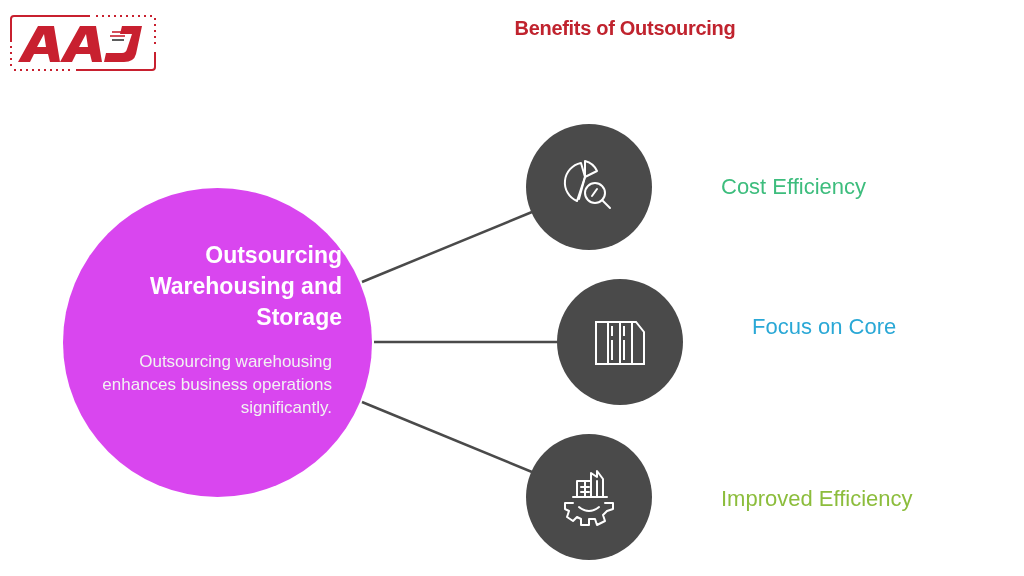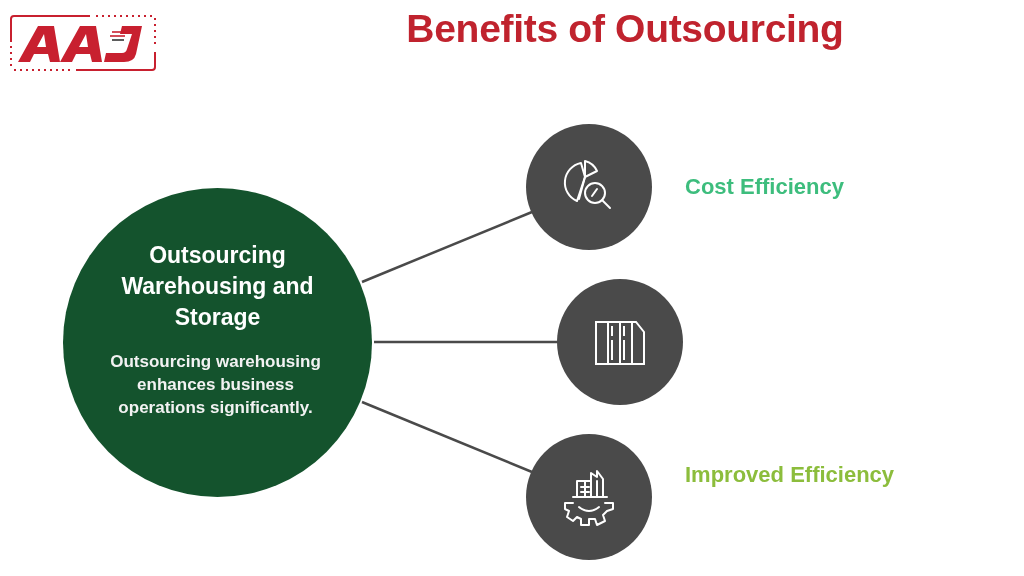--- a/index.html
+++ b/index.html
@@ -5,44 +5,44 @@
   html, body { margin: 0; padding: 0; }
   body {
     width: 1024px; height: 576px; position: relative; overflow: hidden;
     background: #ffffff;
     font-family: "Liberation Sans", "DejaVu Sans", sans-serif;
   }
   .logo { position: absolute; left: 8px; top: 12px; width: 150px; height: 62px; }
   .title {
     position: absolute; left: 330px; top: 6px; width: 590px;
     text-align: center; color: #c0232e; font-weight: bold;
-    font-size: 39px; line-height: 45px; letter-spacing: -0.3px;
+    font-size: 20px; line-height: 45px; letter-spacing: -0.3px;
   }
   .title div { white-space: nowrap; }
   svg.connectors { position: absolute; left: 0; top: 0; }
   .hub {
     position: absolute; left: 63px; top: 188px; width: 309px; height: 309px;
-    border-radius: 50%; background: #14532d;
-    color: #ffffff; text-align: center;
+    border-radius: 50%; background: #d946ef;
+    color: #ffffff; text-align: right;
   }
   .hub-title {
     position: absolute; left: 30px; right: 30px; top: 52px;
     font-weight: bold; font-size: 23px; line-height: 31px;
   }
   .hub-desc {
     position: absolute; left: 36px; right: 40px; top: 162px;
-    font-size: 17px; line-height: 23px; color: #f2f2f2; font-weight: bold;
+    font-size: 17px; line-height: 23px; color: #f2f2f2;
   }
   .node {
     position: absolute; width: 126px; height: 126px; border-radius: 50%;
     background: #4a4a4a;
   }
   .node svg { position: absolute; left: 33px; top: 33px; width: 60px; height: 60px; }
   .label {
-    position: absolute; font-weight: bold; font-size: 22px; line-height: 30px;
+    position: absolute; font-weight: normal; font-size: 22px; line-height: 30px; margin-left: 36px;
   }
 </style>
 </head>
 <body>
 
 <div class="logo">
   <svg width="150" height="62" viewBox="0 0 150 62">
 
     <path d="M82 4 L6 4 Q3 4 3 7 L3 30" fill="none" stroke="#c8202f" stroke-width="2"></path>
     <path d="M68 58 L144 58 Q147 58 147 55 L147 40" fill="none" stroke="#c8202f" stroke-width="2"></path>
@@ -101,30 +101,31 @@
       <line x1="22" y1="14" x2="22" y2="24"></line>
       <line x1="22" y1="28" x2="22" y2="48"></line>
       <rect x="30" y="10" width="12" height="42"></rect>
       <line x1="34" y1="14" x2="34" y2="24"></line>
       <line x1="34" y1="28" x2="34" y2="48"></line>
       <path d="M42 10 L46 10 L54 20 L54 52 L42 52"></path>
     </g>
   </svg>
 </div>
 <div class="label" style="left:716px; top:312px; color:#2aa8d6;">
+  <div>Focus on Core</div>
 </div>
 
 <div class="node" style="left:526px; top:434px;">
   <svg viewBox="0 0 60 60">
     <g fill="none" stroke="#ffffff" stroke-width="2" stroke-linecap="round" stroke-linejoin="round">
       <path d="M18 30 L18 14 L32 14 L32 30"></path>
       <path d="M32 30 L32 6 L38 10 L38 4 L44 12 L44 30"></path>
       <line x1="22" y1="20" x2="30" y2="20"></line>
       <line x1="22" y1="25" x2="30" y2="25"></line>
       <line x1="26" y1="14" x2="26" y2="30"></line>
       <line x1="38" y1="14" x2="38" y2="30"></line>
       <line x1="14" y1="30" x2="48" y2="30"></line>
       <path d="M14 36 L6 36 L6 42 L10 44 L8 50 L14 54 L18 50 L22 52 L22 58 L30 58 L30 52 L36 52 L38 58 L46 54 L44 48 L48 44 L54 42 L54 36 L46 36"></path>
       <path d="M20 40 Q30 48 40 40"></path>
     </g>
   </svg>
 </div>
-<div class="label" style="left:685px; top:460px; color:#8cbd3c;">Improved Efficiency</div>
+<div class="label" style="left:685px; top:484px; color:#8cbd3c;">Improved Efficiency</div>
 
 </body></html>

